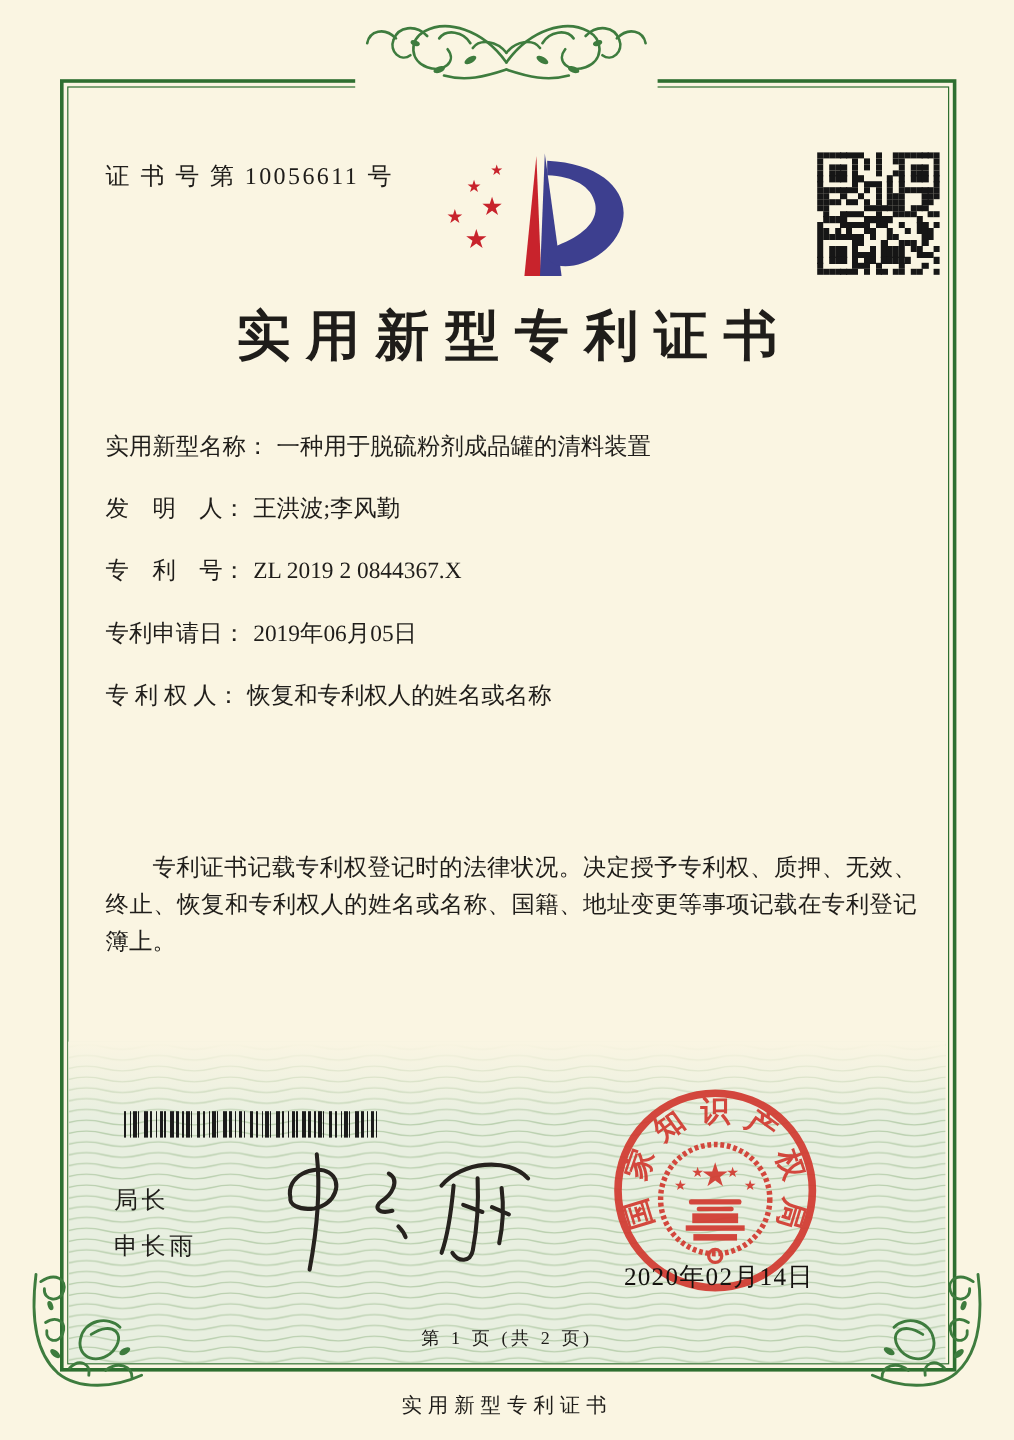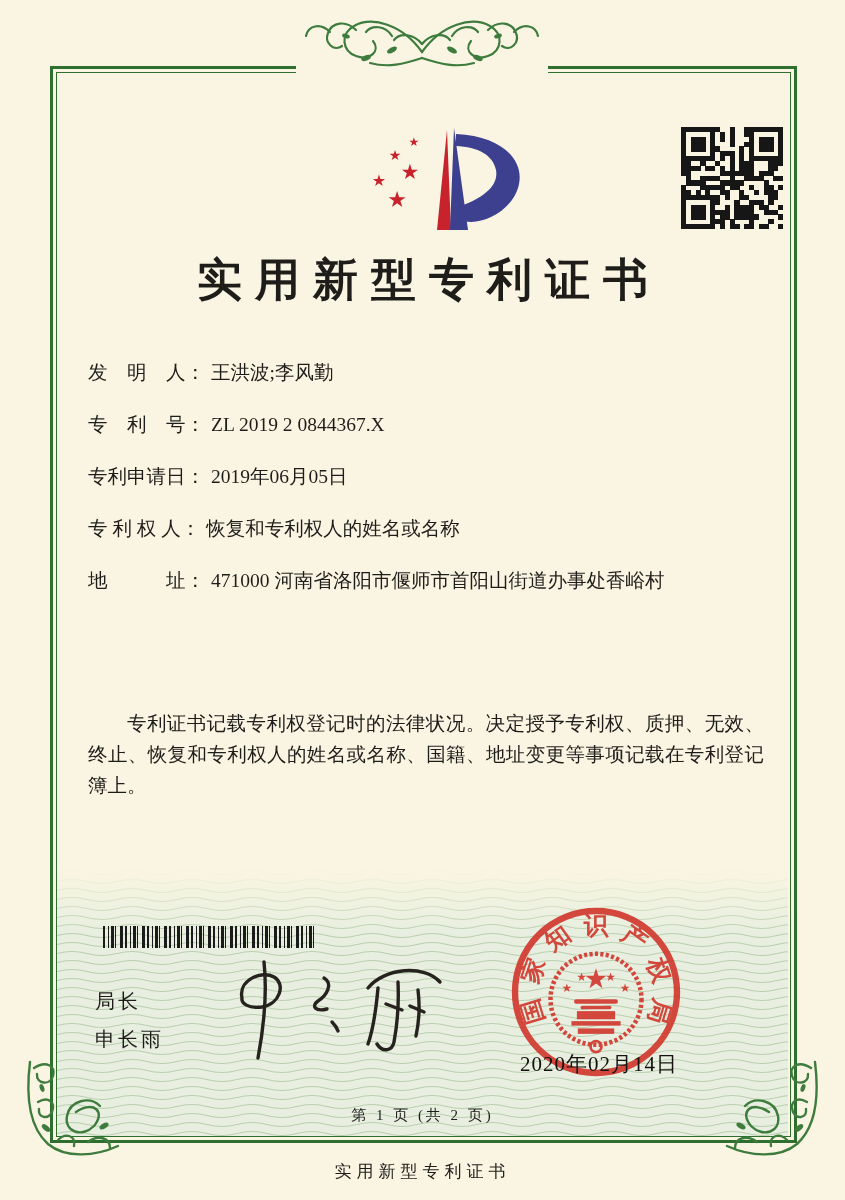--- a/index.html
+++ b/index.html
@@ -97,20 +97,21 @@
         <path d="M126,38 C118,28 104,26 98,34"></path>
       </g>
       <g fill="#3e7c3e" transform="translate(252,0) scale(-1,1)">
         <ellipse cx="70" cy="52" rx="5" ry="2.6" transform="rotate(-20 70 52)"></ellipse>
         <ellipse cx="96" cy="44" rx="5.5" ry="2.6" transform="rotate(-30 96 44)"></ellipse>
         <ellipse cx="50" cy="30" rx="4" ry="2.2" transform="rotate(20 50 30)"></ellipse>
       </g>
     </svg>
   </div>
 
+  <div class="cert-no">证 书 号 第 10056611 号</div>
 
   <div class="logo">
     <svg width="175" height="114" viewBox="0 0 175 114">
       <polygon points="95,6 85,106 99,106" fill="#c8232c"></polygon>
       <polygon points="102,4 98,106 116,106" fill="#3d3f8f"></polygon>
       <path d="M104,10 C150,12 172,36 167,60 C162,86 130,102 112,97 C103,94 102,86 109,82 C131,74 147,62 144,46 C141,31 126,23 104,22 Z" fill="#3d3f8f"></path>
       <g fill="#c8232c" text-anchor="middle" font-family="'DejaVu Sans',sans-serif">
         <text x="62" y="22" font-size="12">★</text>
         <text x="43" y="36" font-size="14">★</text>
         <text x="58" y="55" font-size="21">★</text>
@@ -370,33 +371,33 @@
       <div class="qr-cell" style="left: 68px; top: 97.1429px; width: 5.15714px; height: 5.15714px;"></div>
       <div class="qr-cell" style="left: 77.7143px; top: 97.1429px; width: 5.15714px; height: 5.15714px;"></div>
       <div class="qr-cell" style="left: 82.5714px; top: 97.1429px; width: 5.15714px; height: 5.15714px;"></div>
       <div class="qr-cell" style="left: 97.1429px; top: 97.1429px; width: 5.15714px; height: 5.15714px;"></div>
     </div>
 
   <div class="title">实用新型专利证书</div>
 
   <div class="fields">
     <div class="field-row">
+      <span class="lbl">实用新型名称：</span><span class="val">一种用于脱硫粉剂成品罐的清料装置</span>
+    </div>
+    <div class="field-row">
       <span class="lbl">发　明　人：</span><span class="val">王洪波;李风勤</span>
     </div>
     <div class="field-row">
       <span class="lbl">专　利　号：</span><span class="val">ZL 2019 2 0844367.X</span>
     </div>
     <div class="field-row">
       <span class="lbl">专利申请日：</span><span class="val">2019年06月05日</span>
     </div>
     <div class="field-row">
       <span class="lbl">专 利 权 人：</span><span class="val">恢复和专利权人的姓名或名称</span>
-    </div>
-    <div class="field-row">
-      <span class="lbl">地　　　址：</span><span class="val">471000 河南省洛阳市偃师市首阳山街道办事处香峪村</span>
     </div>
   </div>
 
   <div class="paras">
     <p>专利证书记载专利权登记时的法律状况。决定授予专利权、质押、无效、终止、恢复和专利权人的姓名或名称、国籍、地址变更等事项记载在专利登记簿上。</p>
   </div>
 
   <div class="barcode"></div>
 
   <div class="officer">

